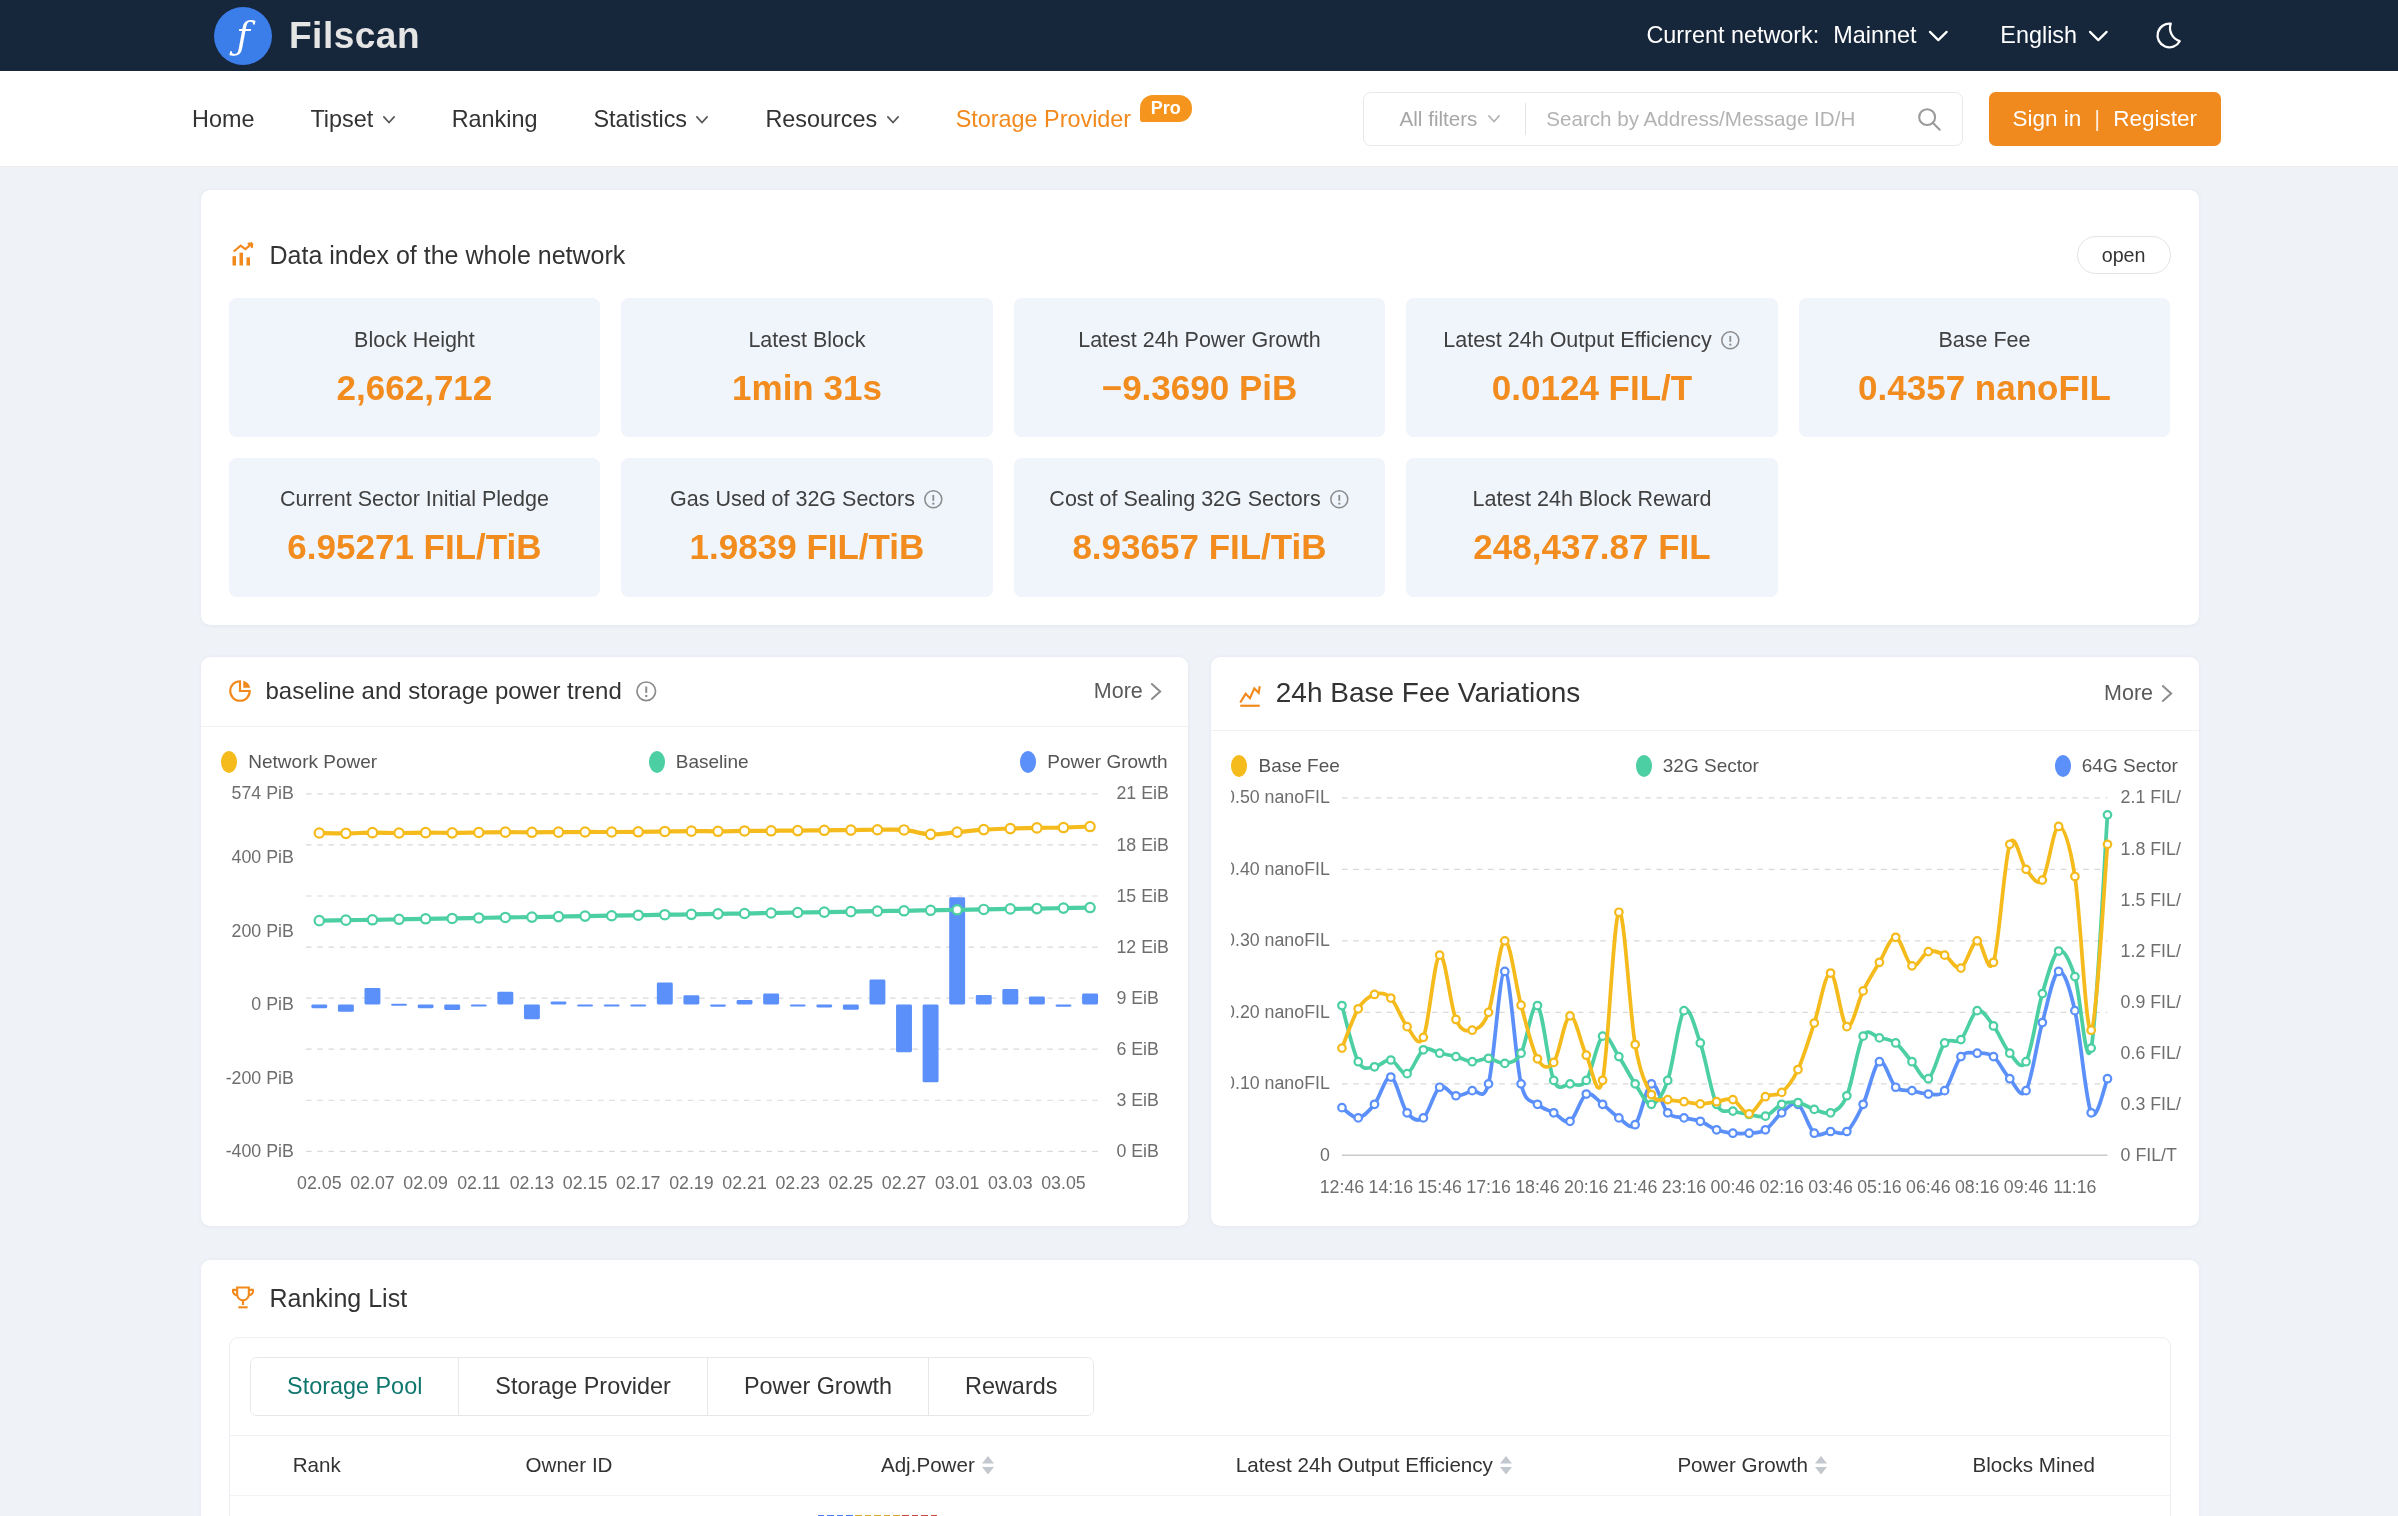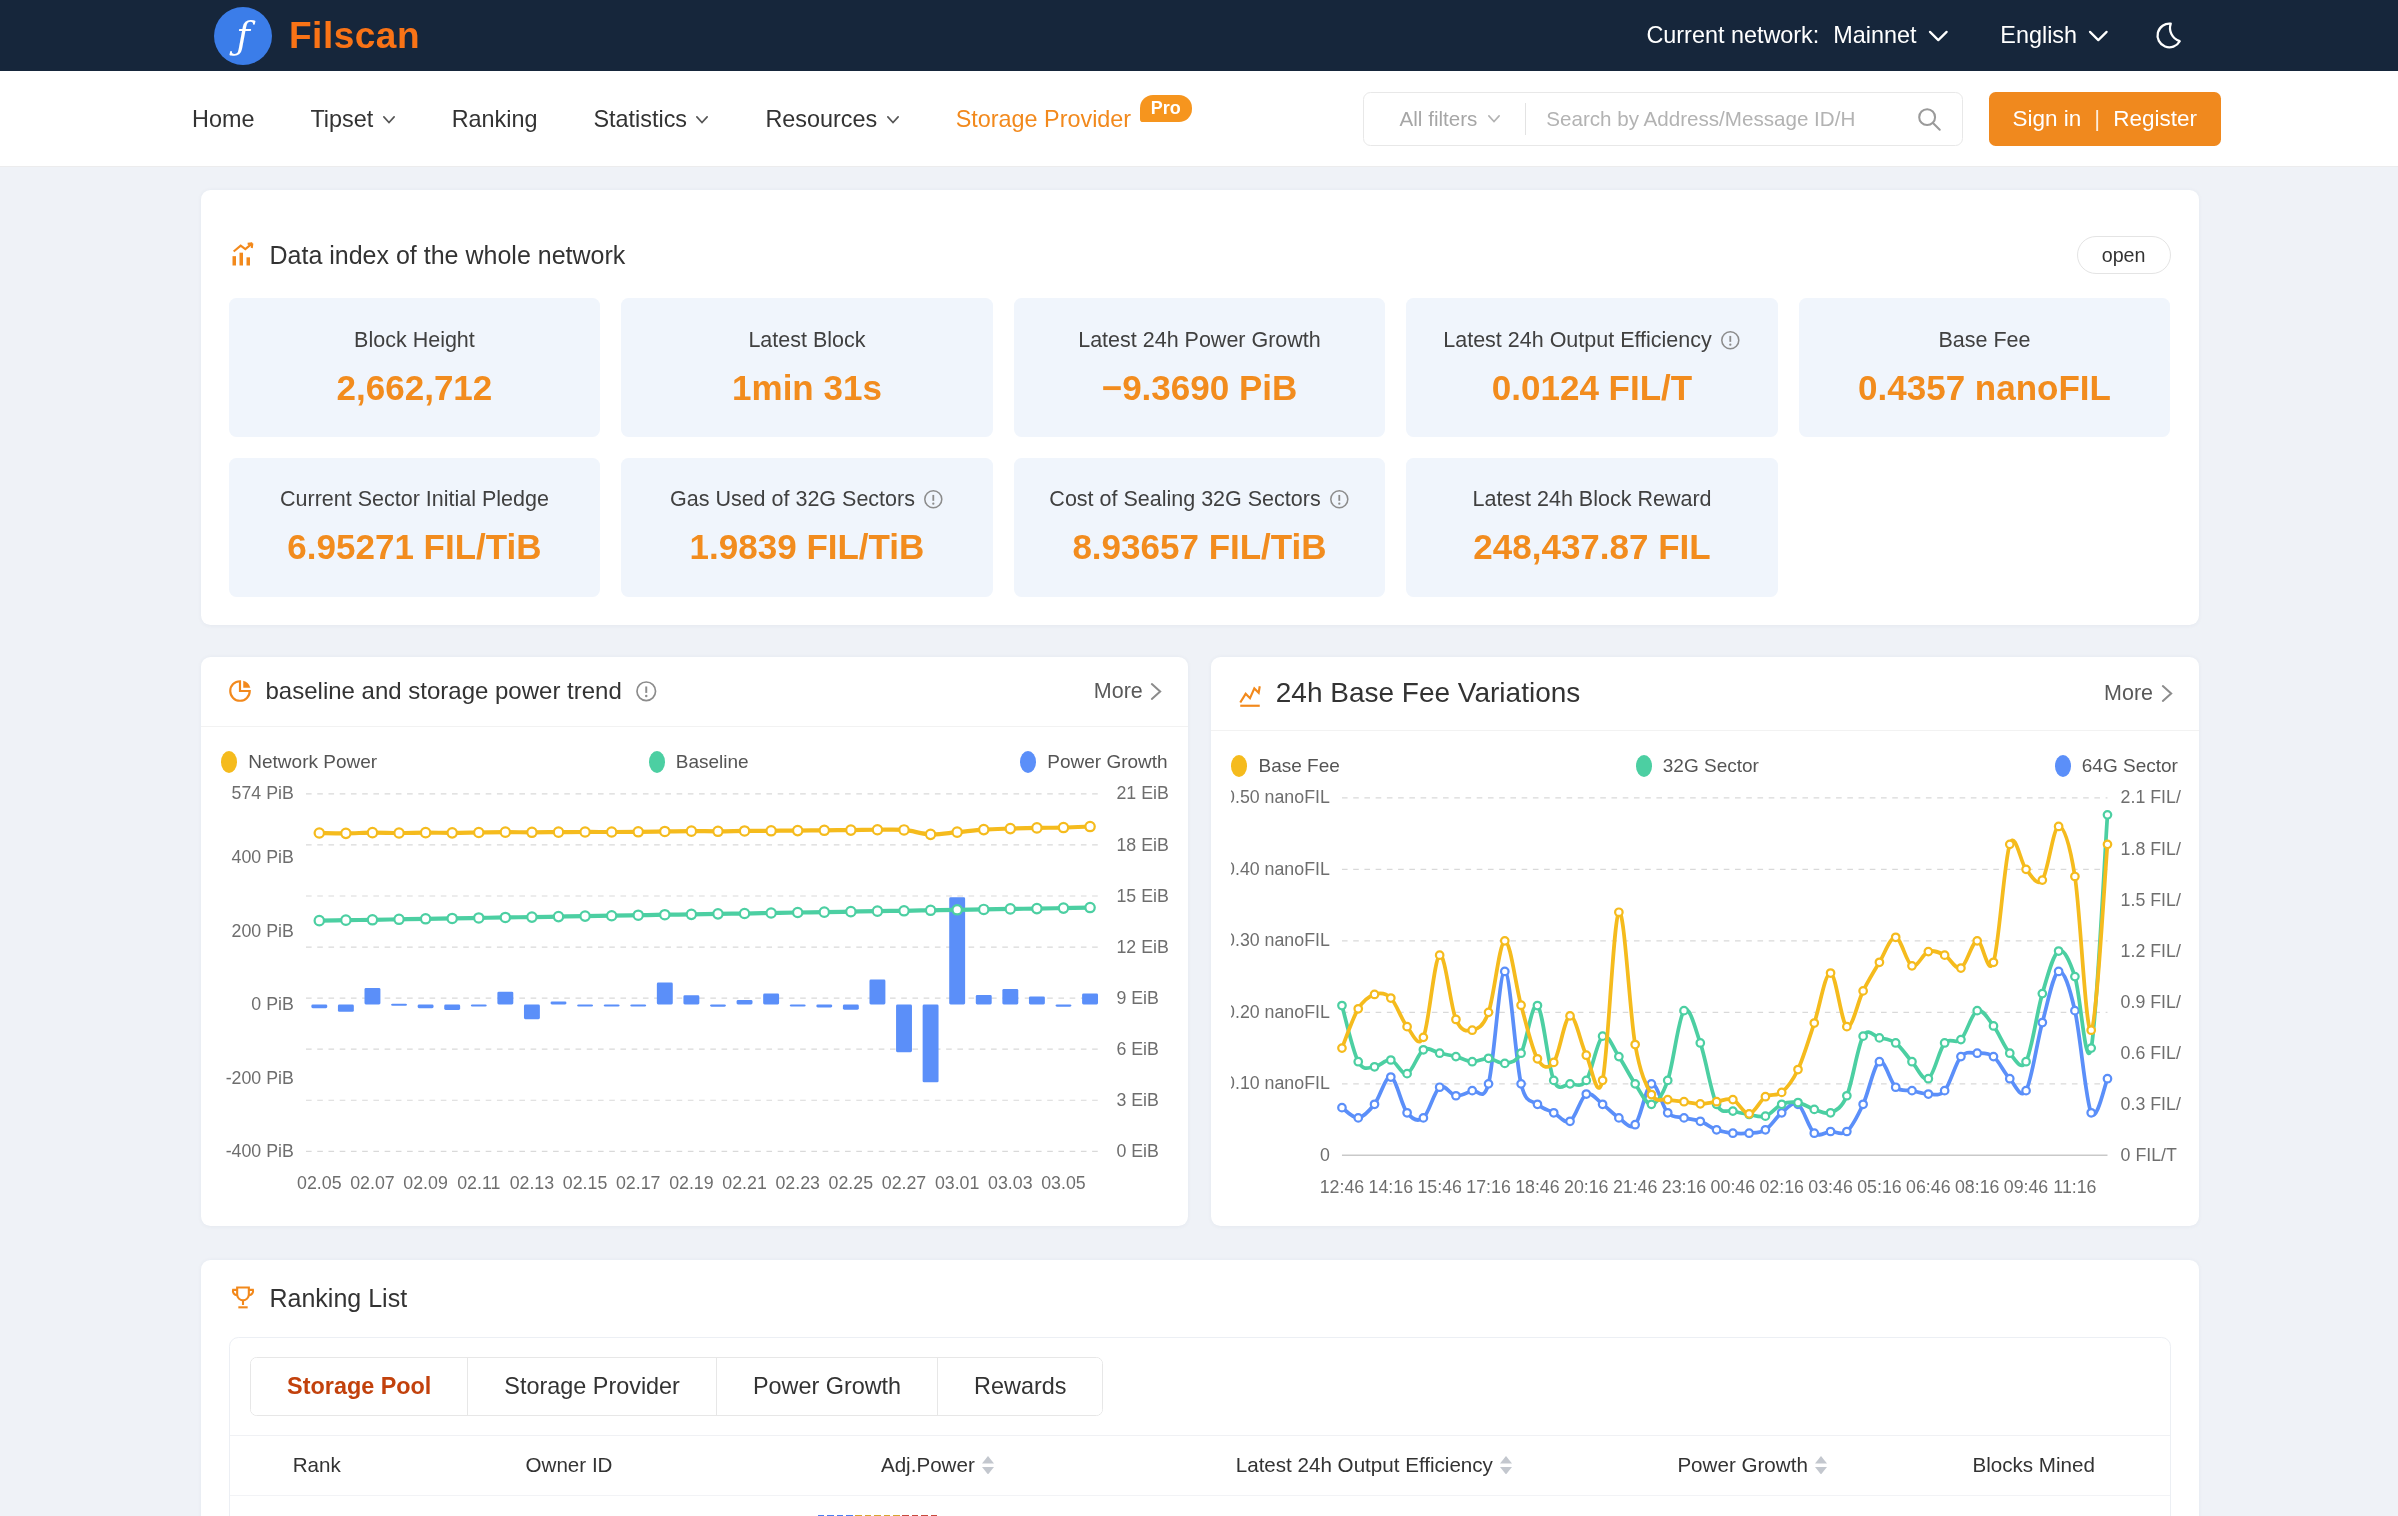--- a/index.html
+++ b/index.html
@@ -6,21 +6,21 @@
   html,body { width:2399px; height:1517px; overflow:hidden; background:#EFF2F7;
     font-family:"Liberation Sans", sans-serif; color:#333; }
 
   
   .topbar { height:71px; background:#16263B; display:flex; align-items:center;
     padding:0 215px 0 214px; }
   .logo-wrap { display:flex; align-items:center; gap:17px; }
   .logo-circle { width:58px; height:58px; border-radius:50%; background:#3B7DE9;
     display:flex; align-items:center; justify-content:center; color:#fff;
     font-size:37px; font-family:"DejaVu Serif", serif; font-style:italic; }
-  .logo-text { color:#f97316; font-size:37px; font-weight:bold; letter-spacing:0.5px; }
+  .logo-text { color:#e5e5e5; font-size:37px; font-weight:bold; letter-spacing:0.5px; }
   .topbar-right { margin-left:auto; display:flex; align-items:center; gap:14px;
     color:#fff; font-size:23.4px; }
   .topbar-right .grp { display:flex; align-items:center; gap:11.2px; cursor:pointer; }
   .sep-gap { width:24px; }
 
   
   .nav { height:95px; background:#fff; display:flex; align-items:center;
     padding:0 178px 0 192px; box-shadow:0 0.9px 0 #ECECEC; }
   .nav-items { display:flex; align-items:center; gap:56px; }
   .nav-item { display:flex; align-items:flex-start; gap:8.4px; font-size:23.4px;
@@ -80,21 +80,21 @@
 
   
   .ranking { margin-top:34px; padding:24px 28px 32px; margin-bottom:37px; }
   .rank-box { margin-top:24px; border:1.9px solid #ECEFF4; border-radius:9.4px; overflow:hidden; }
   .tabs-row { padding:19px 20.6px; }
   .tab-group { display:inline-flex; border:1.9px solid #E7E7E7; border-radius:6.6px;
     overflow:hidden; }
   .tab { font-size:23.4px; color:#333; padding:15px 36px; cursor:pointer;
     border-left:1.9px solid #E7E7E7; background:#fff; white-space:nowrap; }
   .tab:first-child { border-left:none; }
-  .tab.active { color:#c2410c;font-weight:bold; }
+  .tab.active { color:#0f766e; }
   .rank-table .hrow { display:grid; grid-template-columns:9% 17% 21% 24% 15% 14%;
     align-items:center; height:60px; border-top:1.9px solid #F0F1F4; font-size:20.6px;
     color:#333; }
   .rank-table .hcell { display:flex; align-items:center; justify-content:center; gap:7.5px; }
   .rank-table .row { display:grid; grid-template-columns:9% 17% 21% 24% 15% 14%;
     align-items:center; height:70px; border-top:1.9px solid #F2F3F6; font-size:21.5px; }
   .rank-table .cell { display:flex; align-items:center; justify-content:center; }
   .owner-link { color:#3D8AF0; cursor:pointer; }
   .gauge { display:flex; align-items:center; gap:2.8px; margin-right:15px; }
   .gauge i { display:block; width:6.6px; height:30px; }

